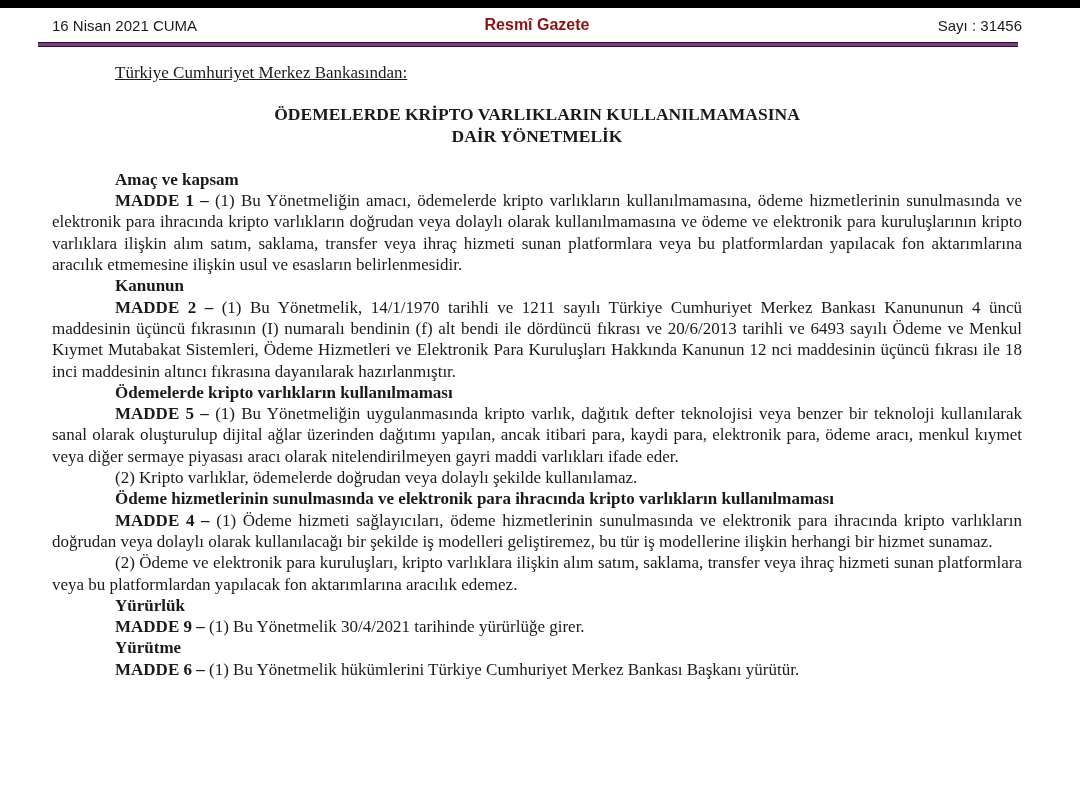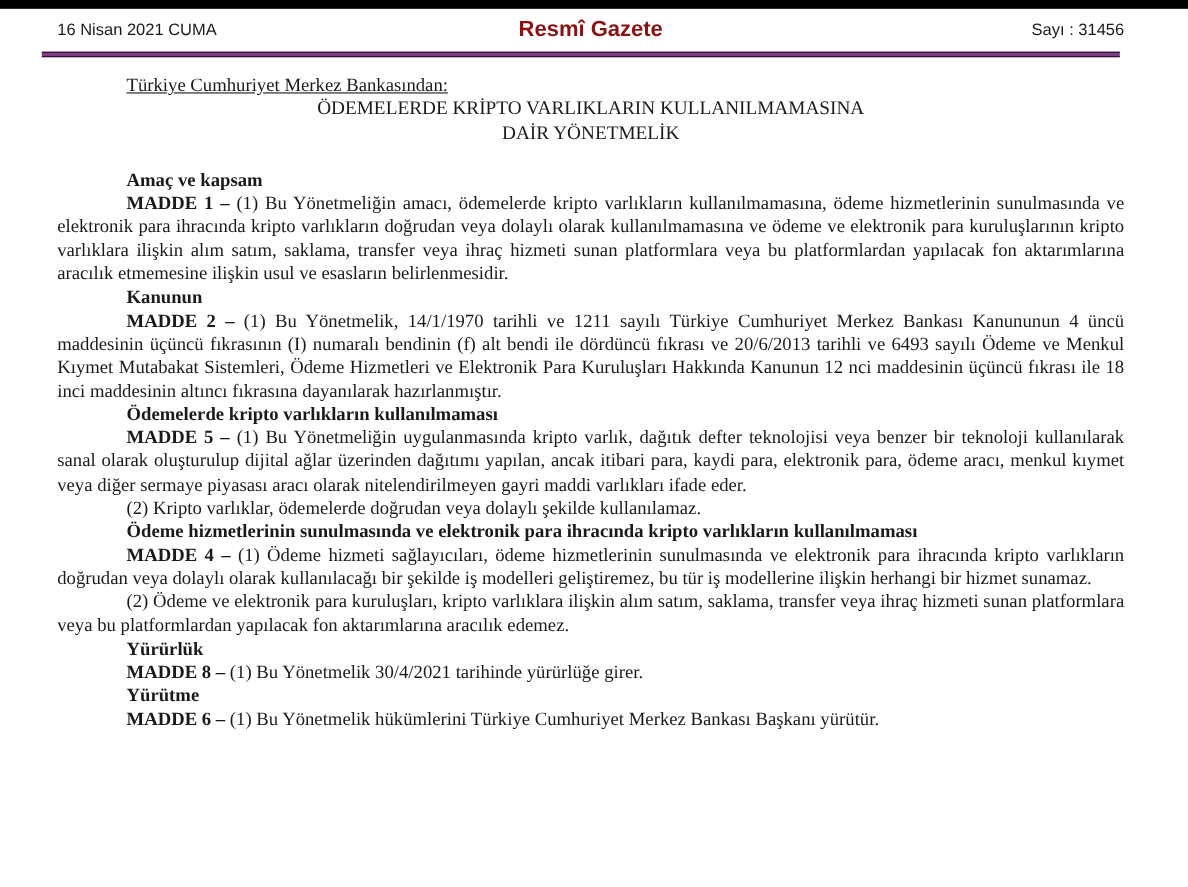--- a/index.html
+++ b/index.html
@@ -16,21 +16,21 @@
     background: #000000;
   }
   .gazette-header {
     display: grid;
     grid-template-columns: 1fr auto 1fr;
     align-items: center;
     padding: 8px 58px 6px 52px;
     font-family: "Liberation Sans", sans-serif;
   }
   .header-date  { font-size: 15px; justify-self: start; }
-  .gazette-title { font-size: 20px; font-weight: bold; justify-self: center; }
+  .gazette-title { font-size: 16px; font-weight: bold; justify-self: center; }
   .header-issue { font-size: 15px; justify-self: end; }
   .header-rule {
     margin: 2px 62px 0 38px;
     height: 3px;
   }
   .section-heading {
     margin-top: 16px;
     text-align: center;
     font-family: "Liberation Sans", sans-serif;
     font-weight: bold;
@@ -38,22 +38,22 @@
   }
   .doc {
     margin: 15px 58px 0 52px;
     font-size: 17px;
     line-height: 21.3px;
   }
   .source { margin: 0; text-indent: 63px; }
   .source .src-text { text-decoration: underline; }
   .doc-title {
     text-align: center;
-    font-weight: normal;
-    margin-top: 0;
+    font-weight: bold;
+    margin-top: 21px;
     margin-bottom: 22px;
     font-size: 17.5px;
   }
   .para {
     margin: 0;
     text-indent: 63px;
     text-align: justify;
   }
   .para.heading {
     font-weight: bold;
@@ -89,19 +89,19 @@
         <p class="para"><b>MADDE 1 –</b> (1) Bu Yönetmeliğin amacı, ödemelerde kripto varlıkların kullanılmamasına, ödeme hizmetlerinin sunulmasında ve elektronik para ihracında kripto varlıkların doğrudan veya dolaylı olarak kullanılmamasına ve ödeme ve elektronik para kuruluşlarının kripto varlıklara ilişkin alım satım, saklama, transfer veya ihraç hizmeti sunan platformlara veya bu platformlardan yapılacak fon aktarımlarına aracılık etmemesine ilişkin usul ve esasların belirlenmesidir.</p>
         <p class="para heading">Kanunun</p>
         <p class="para"><b>MADDE 2 –</b> (1) Bu Yönetmelik, 14/1/1970 tarihli ve 1211 sayılı Türkiye Cumhuriyet Merkez Bankası Kanununun 4 üncü maddesinin üçüncü fıkrasının (I) numaralı bendinin (f) alt bendi ile dördüncü fıkrası ve 20/6/2013 tarihli ve 6493 sayılı Ödeme ve Menkul Kıymet Mutabakat Sistemleri, Ödeme Hizmetleri ve Elektronik Para Kuruluşları Hakkında Kanunun 12 nci maddesinin üçüncü fıkrası ile 18 inci maddesinin altıncı fıkrasına dayanılarak hazırlanmıştır.</p>
         <p class="para heading">Ödemelerde kripto varlıkların kullanılmaması</p>
         <p class="para"><b>MADDE 5 –</b> (1) Bu Yönetmeliğin uygulanmasında kripto varlık, dağıtık defter teknolojisi veya benzer bir teknoloji kullanılarak sanal olarak oluşturulup dijital ağlar üzerinden dağıtımı yapılan, ancak itibari para, kaydi para, elektronik para, ödeme aracı, menkul kıymet veya diğer sermaye piyasası aracı olarak nitelendirilmeyen gayri maddi varlıkları ifade eder.</p>
         <p class="para">(2) Kripto varlıklar, ödemelerde doğrudan veya dolaylı şekilde kullanılamaz.</p>
         <p class="para heading">Ödeme hizmetlerinin sunulmasında ve elektronik para ihracında kripto varlıkların kullanılmaması</p>
         <p class="para"><b>MADDE 4 –</b> (1) Ödeme hizmeti sağlayıcıları, ödeme hizmetlerinin sunulmasında ve elektronik para ihracında kripto varlıkların doğrudan veya dolaylı olarak kullanılacağı bir şekilde iş modelleri geliştiremez, bu tür iş modellerine ilişkin herhangi bir hizmet sunamaz.</p>
         <p class="para">(2) Ödeme ve elektronik para kuruluşları, kripto varlıklara ilişkin alım satım, saklama, transfer veya ihraç hizmeti sunan platformlara veya bu platformlardan yapılacak fon aktarımlarına aracılık edemez.</p>
         <p class="para heading">Yürürlük</p>
-        <p class="para"><b>MADDE 8 –</b> (1) Bu Yönetmelik 30/4/2021 tarihinde yürürlüğe girer.</p>
+        <p class="para"><b>MADDE 9 –</b> (1) Bu Yönetmelik 30/4/2021 tarihinde yürürlüğe girer.</p>
         <p class="para heading">Yürütme</p>
         <p class="para"><b>MADDE 6 –</b> (1) Bu Yönetmelik hükümlerini Türkiye Cumhuriyet Merkez Bankası Başkanı yürütür.</p>
       </div>
   </div>
 
 </div>
 
 </body></html>

